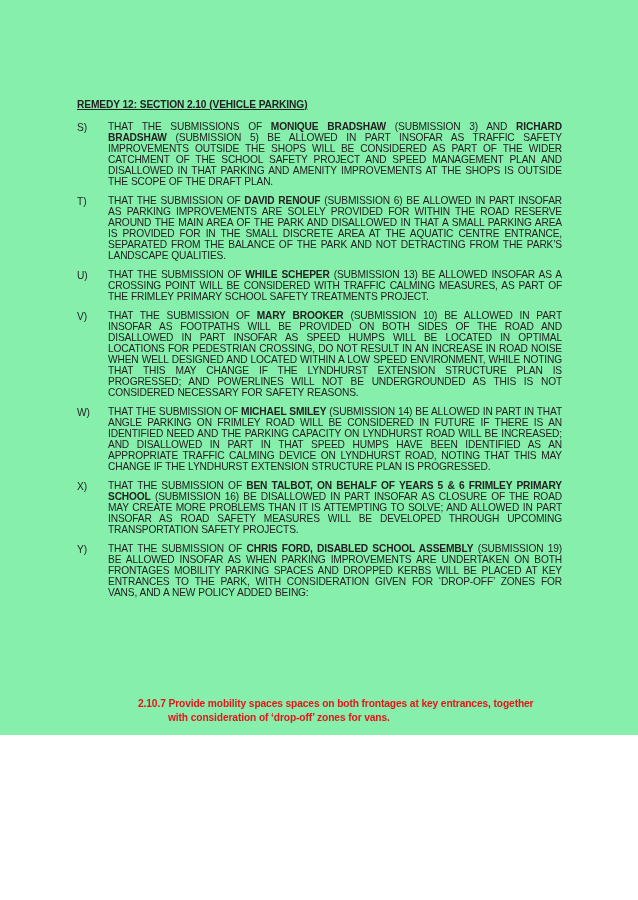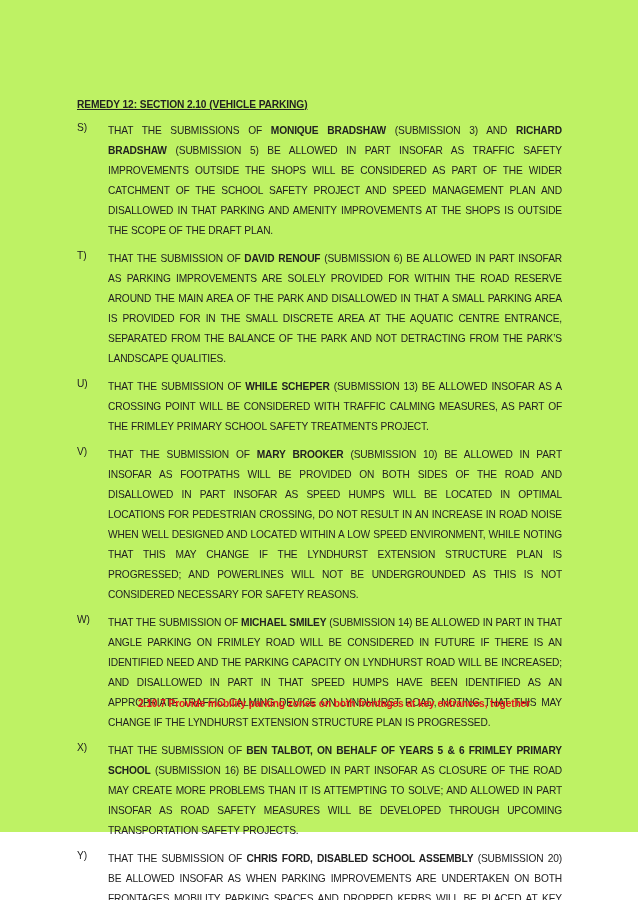--- a/index.html
+++ b/index.html
@@ -13,22 +13,22 @@
       position: relative;
       overflow: hidden;
       font-family: "Liberation Sans", "DejaVu Sans", sans-serif;
       color: #222222;
     }
     .page {
       position: absolute;
       left: 0;
       top: 0;
       width: 638px;
-      height: 832px;
-      background: #bef264;
+      height: 735px;
+      background: #86efac;
     }
     .heading {
       position: absolute;
       left: 77px;
       top: 99px;
       font-size: 10.2px;
       font-weight: bold;
       text-decoration: underline;
       letter-spacing: -0.1px;
       white-space: nowrap;
@@ -46,21 +46,21 @@
     }
     .item-label {
       position: absolute;
       left: 0;
       top: 0;
       font-size: 10.2px;
       line-height: 14.4px;
     }
     .item-text {
       font-size: 10.2px;
-      line-height: 20px;
+      line-height: 11px;
       text-align: justify;
       letter-spacing: -0.15px;
       word-spacing: 0.3px;
     }
     .item-text b {
       font-weight: bold;
     }
     .policy {
       position: absolute;
       left: 138px;
@@ -101,20 +101,21 @@
       <div class="item">
         <span class="item-label">W)</span>
         <div class="item-text"><span>THAT THE SUBMISSION OF </span><b>MICHAEL SMILEY</b><span> (SUBMISSION 14) BE ALLOWED IN PART IN THAT ANGLE PARKING ON FRIMLEY ROAD WILL BE CONSIDERED IN FUTURE IF THERE IS AN IDENTIFIED NEED AND THE PARKING CAPACITY ON LYNDHURST ROAD WILL BE INCREASED; AND DISALLOWED IN PART IN THAT SPEED HUMPS HAVE BEEN IDENTIFIED AS AN APPROPRIATE TRAFFIC CALMING DEVICE ON LYNDHURST ROAD, NOTING THAT THIS MAY CHANGE IF THE LYNDHURST EXTENSION STRUCTURE PLAN IS PROGRESSED.</span></div>
       </div>
       <div class="item">
         <span class="item-label">X)</span>
         <div class="item-text"><span>THAT THE SUBMISSION OF </span><b>BEN TALBOT, ON BEHALF OF YEARS 5 &amp; 6 FRIMLEY PRIMARY SCHOOL</b><span> (SUBMISSION 16) BE DISALLOWED IN PART INSOFAR AS CLOSURE OF THE ROAD MAY CREATE MORE PROBLEMS THAN IT IS ATTEMPTING TO SOLVE; AND ALLOWED IN PART INSOFAR AS ROAD SAFETY MEASURES WILL BE DEVELOPED THROUGH UPCOMING TRANSPORTATION SAFETY PROJECTS.</span></div>
       </div>
       <div class="item">
         <span class="item-label">Y)</span>
-        <div class="item-text"><span>THAT THE SUBMISSION OF </span><b>CHRIS FORD, DISABLED SCHOOL ASSEMBLY</b><span> (SUBMISSION 20) BE ALLOWED INSOFAR AS WHEN PARKING IMPROVEMENTS ARE UNDERTAKEN ON BOTH FRONTAGES MOBILITY PARKING SPACES AND DROPPED KERBS WILL BE PLACED AT KEY ENTRANCES TO THE PARK, WITH CONSIDERATION GIVEN FOR ‘DROP-OFF’ ZONES FOR VANS, AND A NEW POLICY ADDED BEING:</span></div>
+        <div class="item-text"><span>THAT THE SUBMISSION OF </span><b>CHRIS FORD, DISABLED SCHOOL ASSEMBLY</b><span> (SUBMISSION 19) BE ALLOWED INSOFAR AS WHEN PARKING IMPROVEMENTS ARE UNDERTAKEN ON BOTH FRONTAGES MOBILITY PARKING SPACES AND DROPPED KERBS WILL BE PLACED AT KEY ENTRANCES TO THE PARK, WITH CONSIDERATION GIVEN FOR ‘DROP-OFF’ ZONES FOR VANS, AND A NEW POLICY ADDED BEING:</span></div>
       </div>
     </div>
 
   <div class="policy">
-    <span class="policy-line1">2.10.7 Provide mobility parking zones on both frontages at key entrances, together</span>
+    <span class="policy-line1">2.10.7 Provide mobility spaces spaces on both frontages at key entrances, together</span>
+    <span class="policy-line2">with consideration of ‘drop-off’ zones for vans.</span>
   </div>
 </div>
 
 </body></html>

